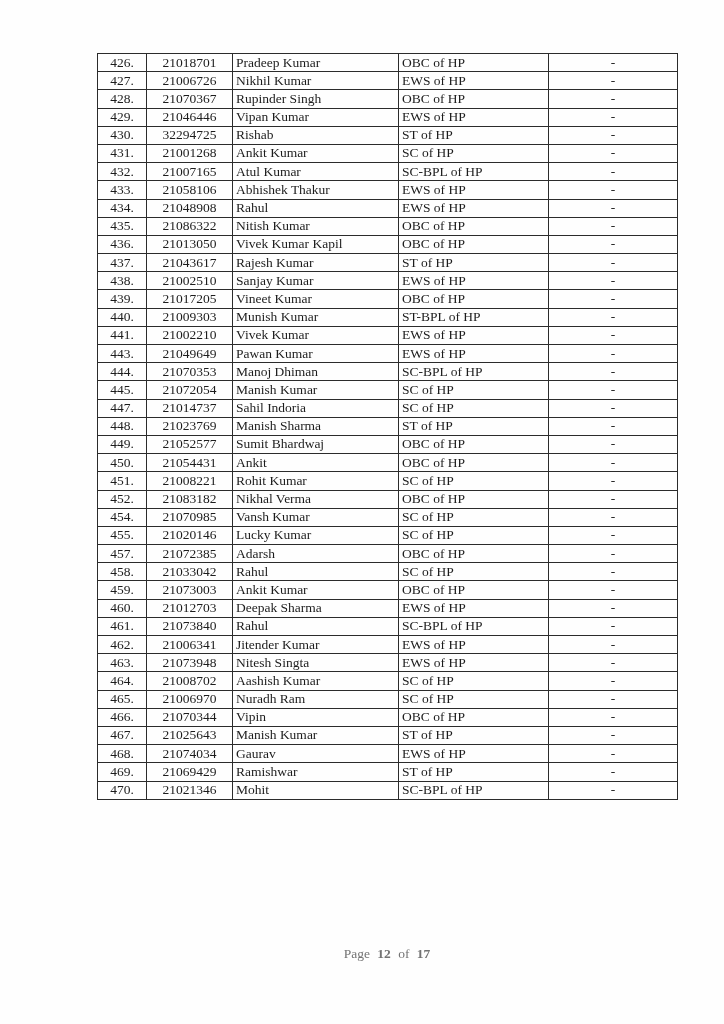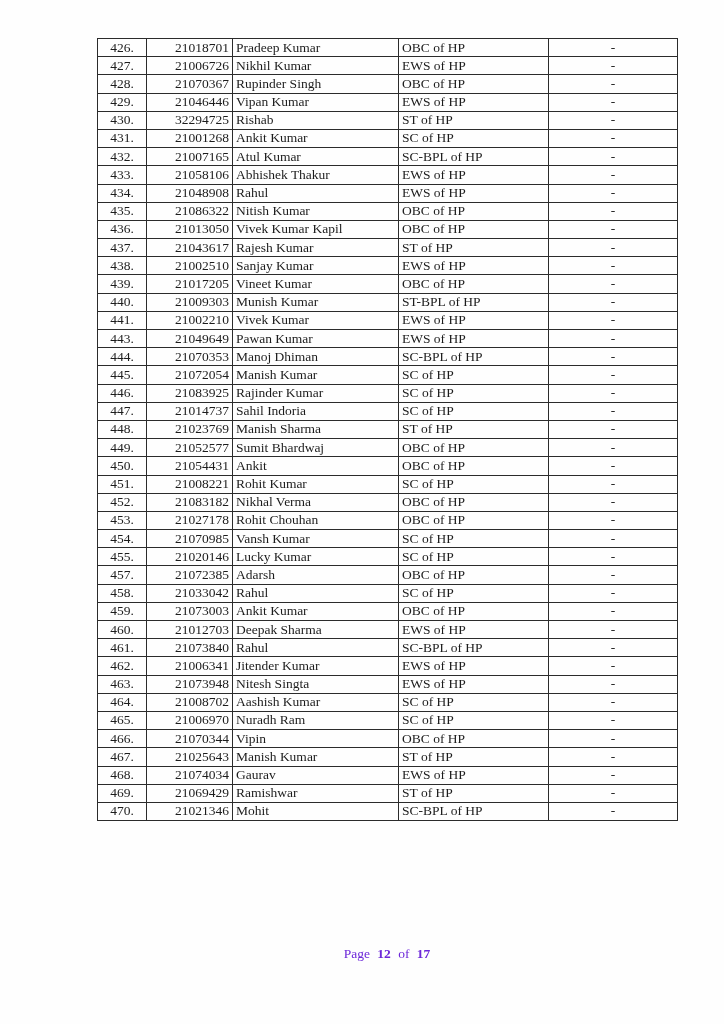--- a/index.html
+++ b/index.html
@@ -11,48 +11,48 @@
     color: #1c1c1c;
   }
   .page {
     position: relative;
     width: 724px; height: 1024px;
     background: #fefefe;
     overflow: hidden;
   }
   table.results {
     position: absolute;
-    left: 97px; top: 38px;
+    left: 97px; top: 53px;
     border-collapse: collapse;
     table-layout: fixed;
     width: 580px;
     font-family: Liberation Serif, serif;
   }
   table.results td {
     border: 1.6px solid #2b2b2b;
     height: 18.2px;
     font-size: 13.5px;
     line-height: 1.05;
     padding: 0 3px;
     color: #1c1c1c;
     overflow: hidden;
     white-space: nowrap;
   }
   td.col-serial   { width: 49px;  text-align: center; }
-  td.col-roll_no  { width: 86px;  text-align: right; padding-left: 13px; }
+  td.col-roll_no  { width: 86px;  text-align: center; padding-left: 13px; }
   td.col-name     { width: 166px; text-align: left; padding-left: 7px; }
   td.col-category { width: 150px; text-align: left; }
   td.col-remark   { width: 129px; text-align: center; }
   .footer {
     position: absolute;
     left: 97px; top: 946px;
     width: 580px;
     text-align: center;
     font-size: 13.5px;
-    color: #6d28d9;
+    color: #737373;
   }
   .footer span { margin: 0 2px; }
   .footer .num { font-weight: bold; }
 </style>
 </head>
 <body>
 
 <div class="page">
 
   <table class="results">
@@ -184,27 +184,20 @@
           <td class="col-remark">-</td>
         </tr>
         <tr>
           <td class="col-serial">445.</td>
           <td class="col-roll_no">21072054</td>
           <td class="col-name">Manish Kumar</td>
           <td class="col-category">SC of HP</td>
           <td class="col-remark">-</td>
         </tr>
         <tr>
-          <td class="col-serial">446.</td>
-          <td class="col-roll_no">21083925</td>
-          <td class="col-name">Rajinder Kumar</td>
-          <td class="col-category">SC of HP</td>
-          <td class="col-remark">-</td>
-        </tr>
-        <tr>
           <td class="col-serial">447.</td>
           <td class="col-roll_no">21014737</td>
           <td class="col-name">Sahil Indoria</td>
           <td class="col-category">SC of HP</td>
           <td class="col-remark">-</td>
         </tr>
         <tr>
           <td class="col-serial">448.</td>
           <td class="col-roll_no">21023769</td>
           <td class="col-name">Manish Sharma</td>
@@ -229,27 +222,20 @@
           <td class="col-serial">451.</td>
           <td class="col-roll_no">21008221</td>
           <td class="col-name">Rohit Kumar</td>
           <td class="col-category">SC of HP</td>
           <td class="col-remark">-</td>
         </tr>
         <tr>
           <td class="col-serial">452.</td>
           <td class="col-roll_no">21083182</td>
           <td class="col-name">Nikhal Verma</td>
-          <td class="col-category">OBC of HP</td>
-          <td class="col-remark">-</td>
-        </tr>
-        <tr>
-          <td class="col-serial">453.</td>
-          <td class="col-roll_no">21027178</td>
-          <td class="col-name">Rohit Chouhan</td>
           <td class="col-category">OBC of HP</td>
           <td class="col-remark">-</td>
         </tr>
         <tr>
           <td class="col-serial">454.</td>
           <td class="col-roll_no">21070985</td>
           <td class="col-name">Vansh Kumar</td>
           <td class="col-category">SC of HP</td>
           <td class="col-remark">-</td>
         </tr>

